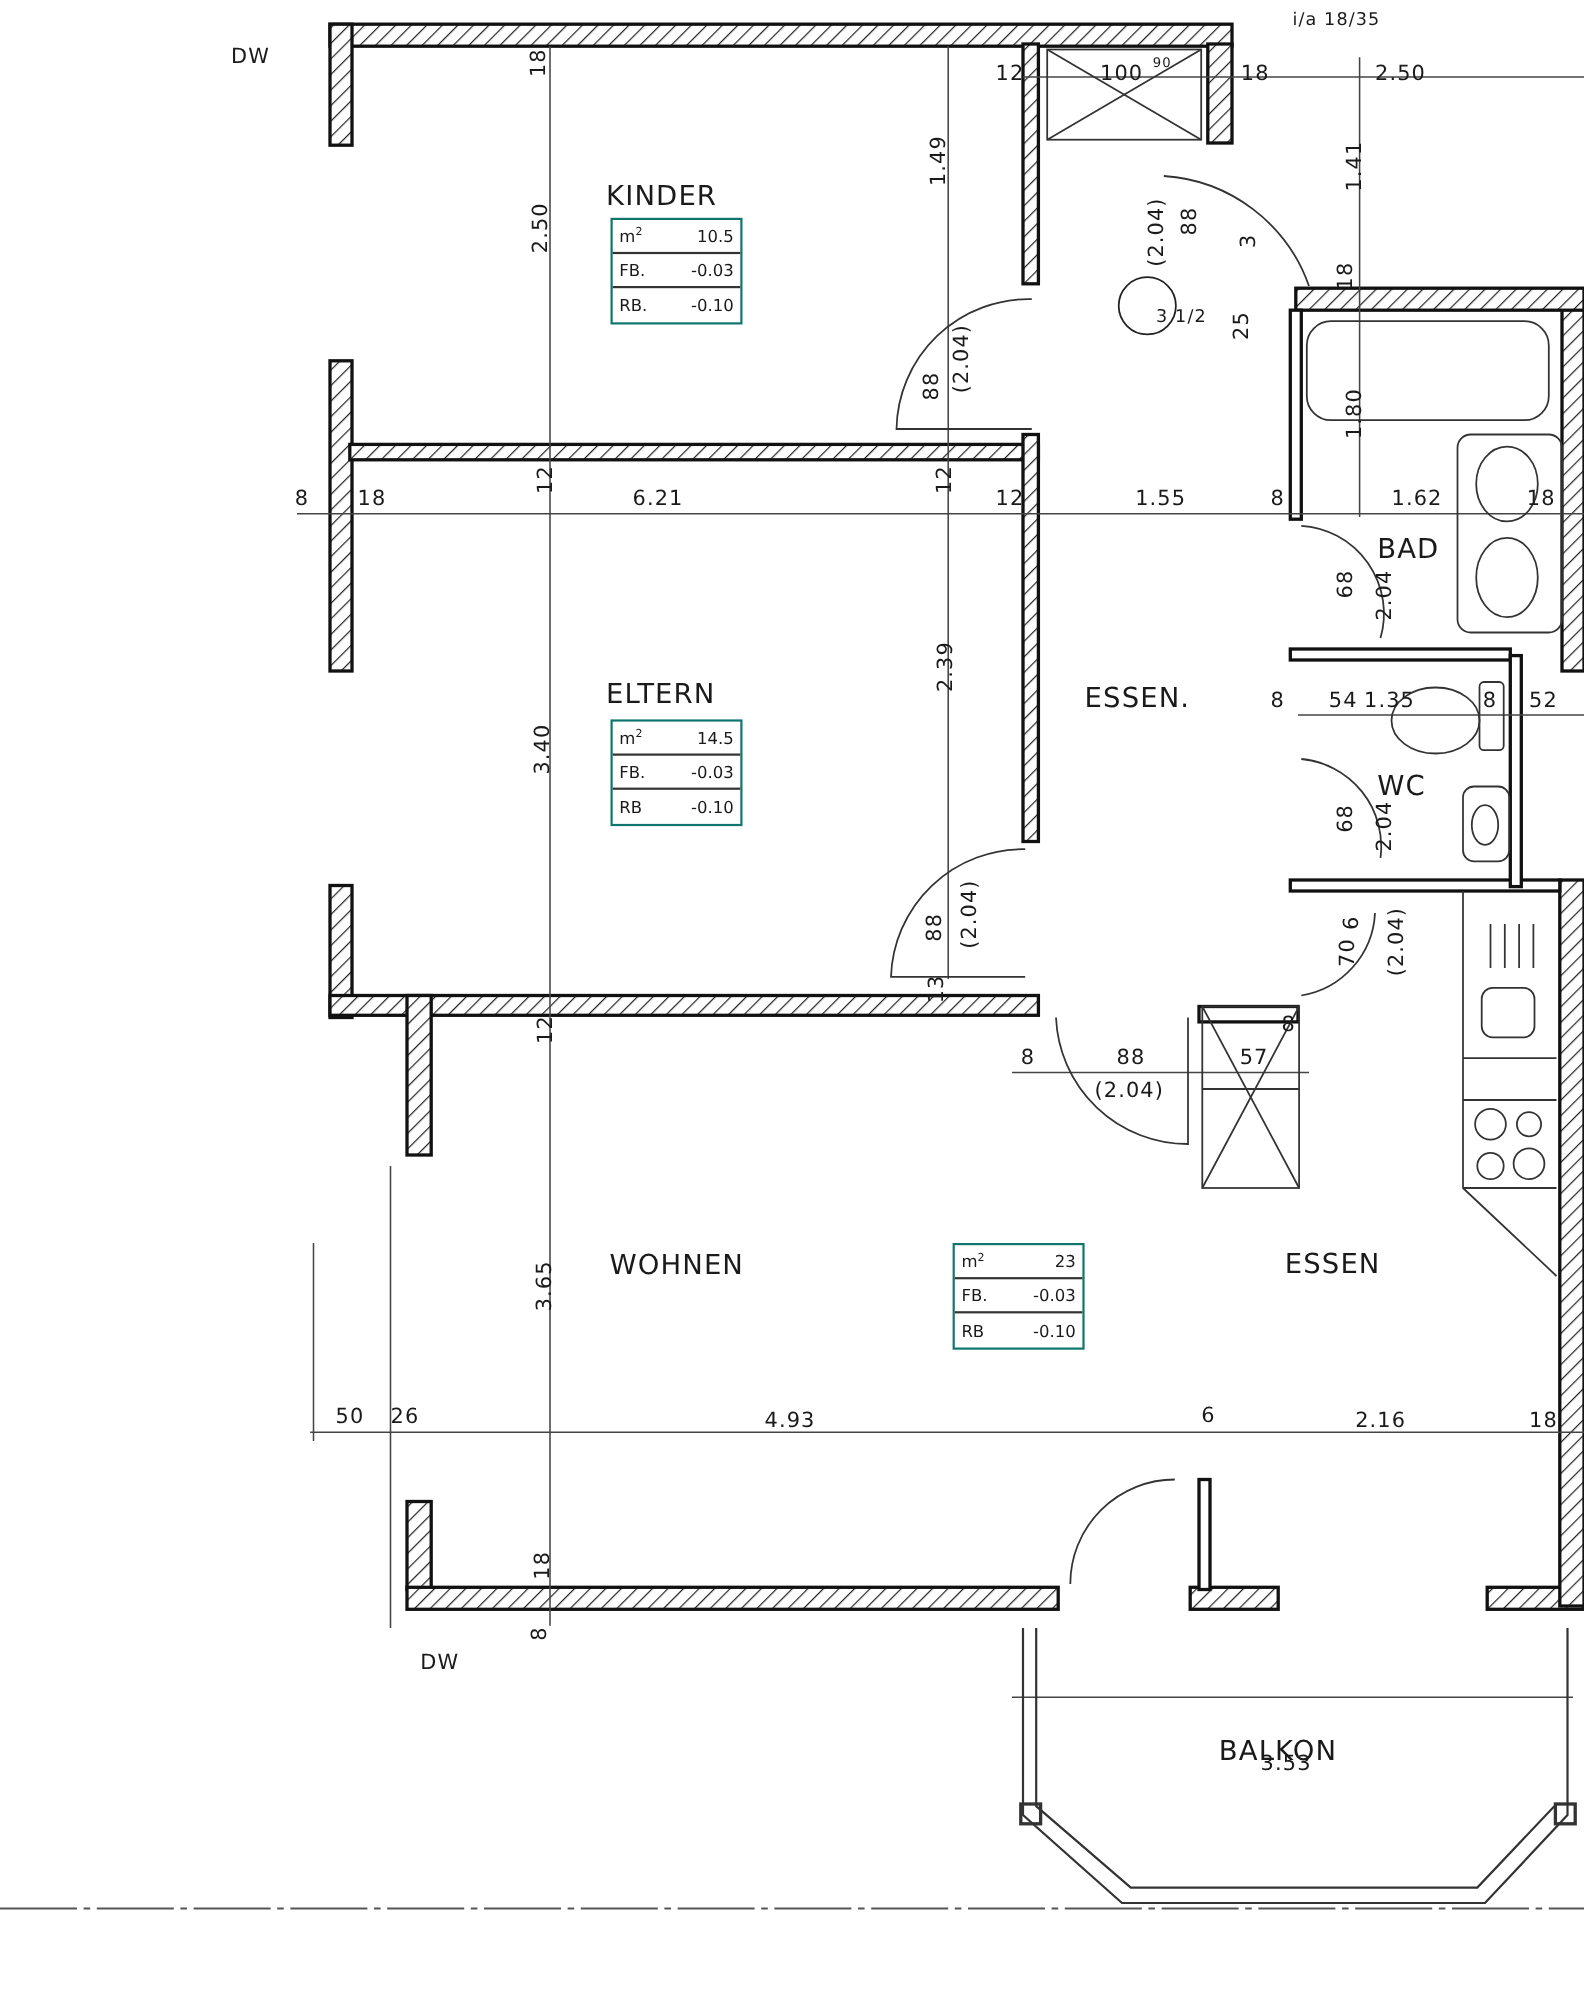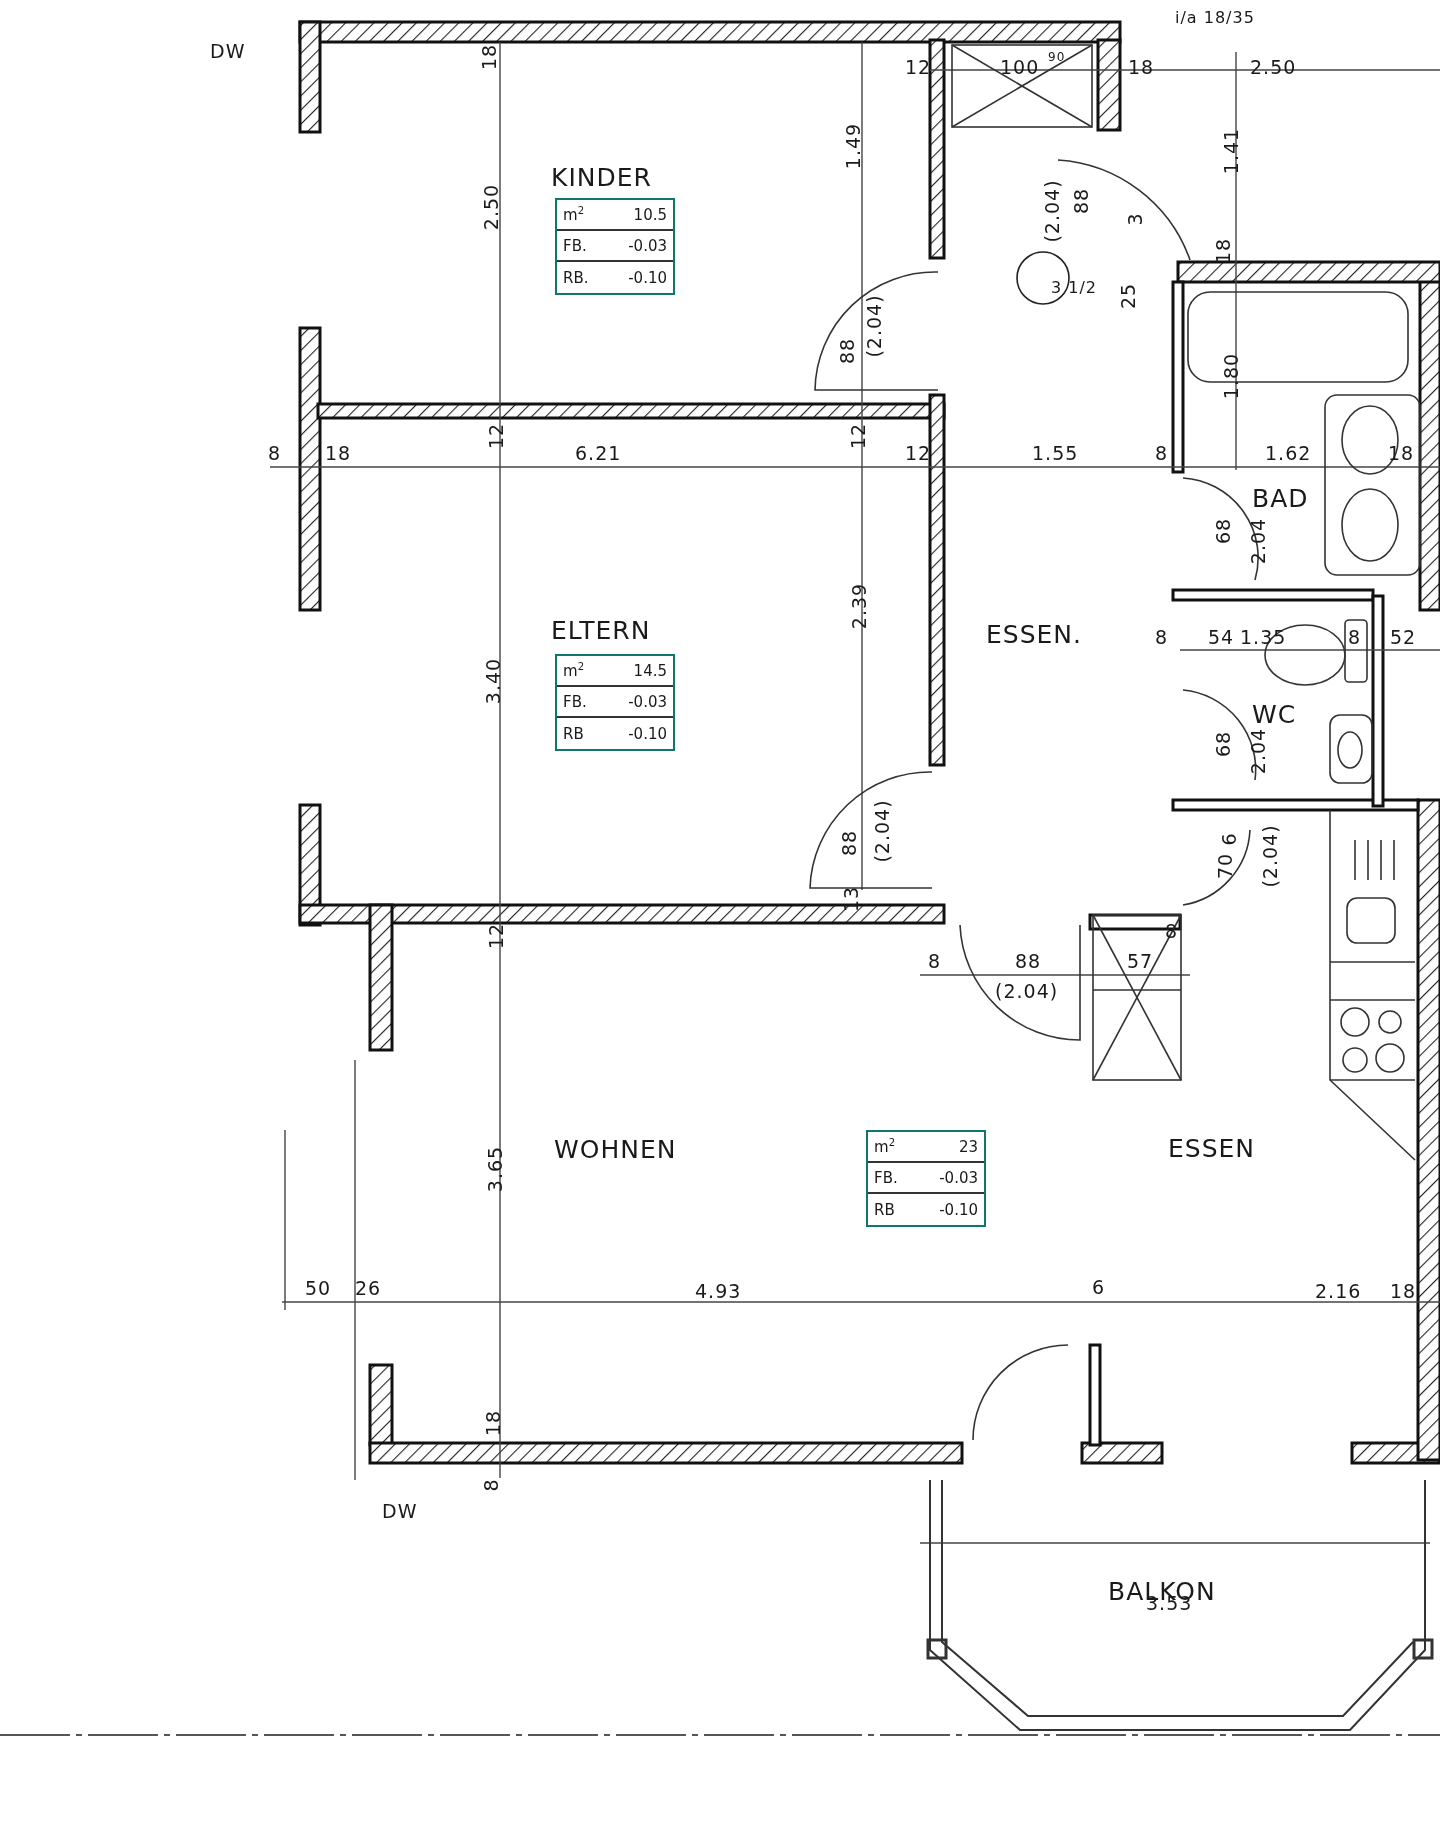--- a/index.html
+++ b/index.html
@@ -218,21 +218,21 @@
 <span class="lbl dim" style="left:1390px;top:626px;">52</span>
 <span class="lbl dim" style="left:928px;top:950px;">8</span>
 <span class="lbl dim" style="left:1015px;top:950px;">88</span>
 <span class="lbl dim" style="left:995px;top:980px;">(2.04)</span>
 <span class="lbl dim" style="left:1127px;top:950px;">57</span>
 <span class="lbl dim" style="left:1165px;top:920px;">8</span>
 <span class="lbl dim" style="left:305px;top:1277px;">50</span>
 <span class="lbl dim" style="left:355px;top:1277px;">26</span>
 <span class="lbl dim" style="left:695px;top:1280px;">4.93</span>
 <span class="lbl dim" style="left:1092px;top:1276px;">6</span>
-<span class="lbl dim" style="left:1315px;top:1280px;">2.16</span>
+<span class="lbl dim" style="left:1232px;top:1280px;">2.16</span>
 <span class="lbl dim" style="left:1390px;top:1280px;">18</span>
 <span class="lbl dim" style="left:1146px;top:1592px;">3.53</span>
 
 <span class="lbl dim vdim" style="left:476px;top:46px;">18</span>
 <span class="lbl dim vdim" style="left:468px;top:196px;">2.50</span>
 <span class="lbl dim vdim" style="left:830px;top:135px;">1.49</span>
 <span class="lbl dim vdim" style="left:834px;top:340px;">88</span>
 <span class="lbl dim vdim" style="left:842px;top:315px;">(2.04)</span>
 <span class="lbl dim vdim" style="left:1208px;top:140px;">1.41</span>
 <span class="lbl dim vdim" style="left:1210px;top:240px;">18</span>

